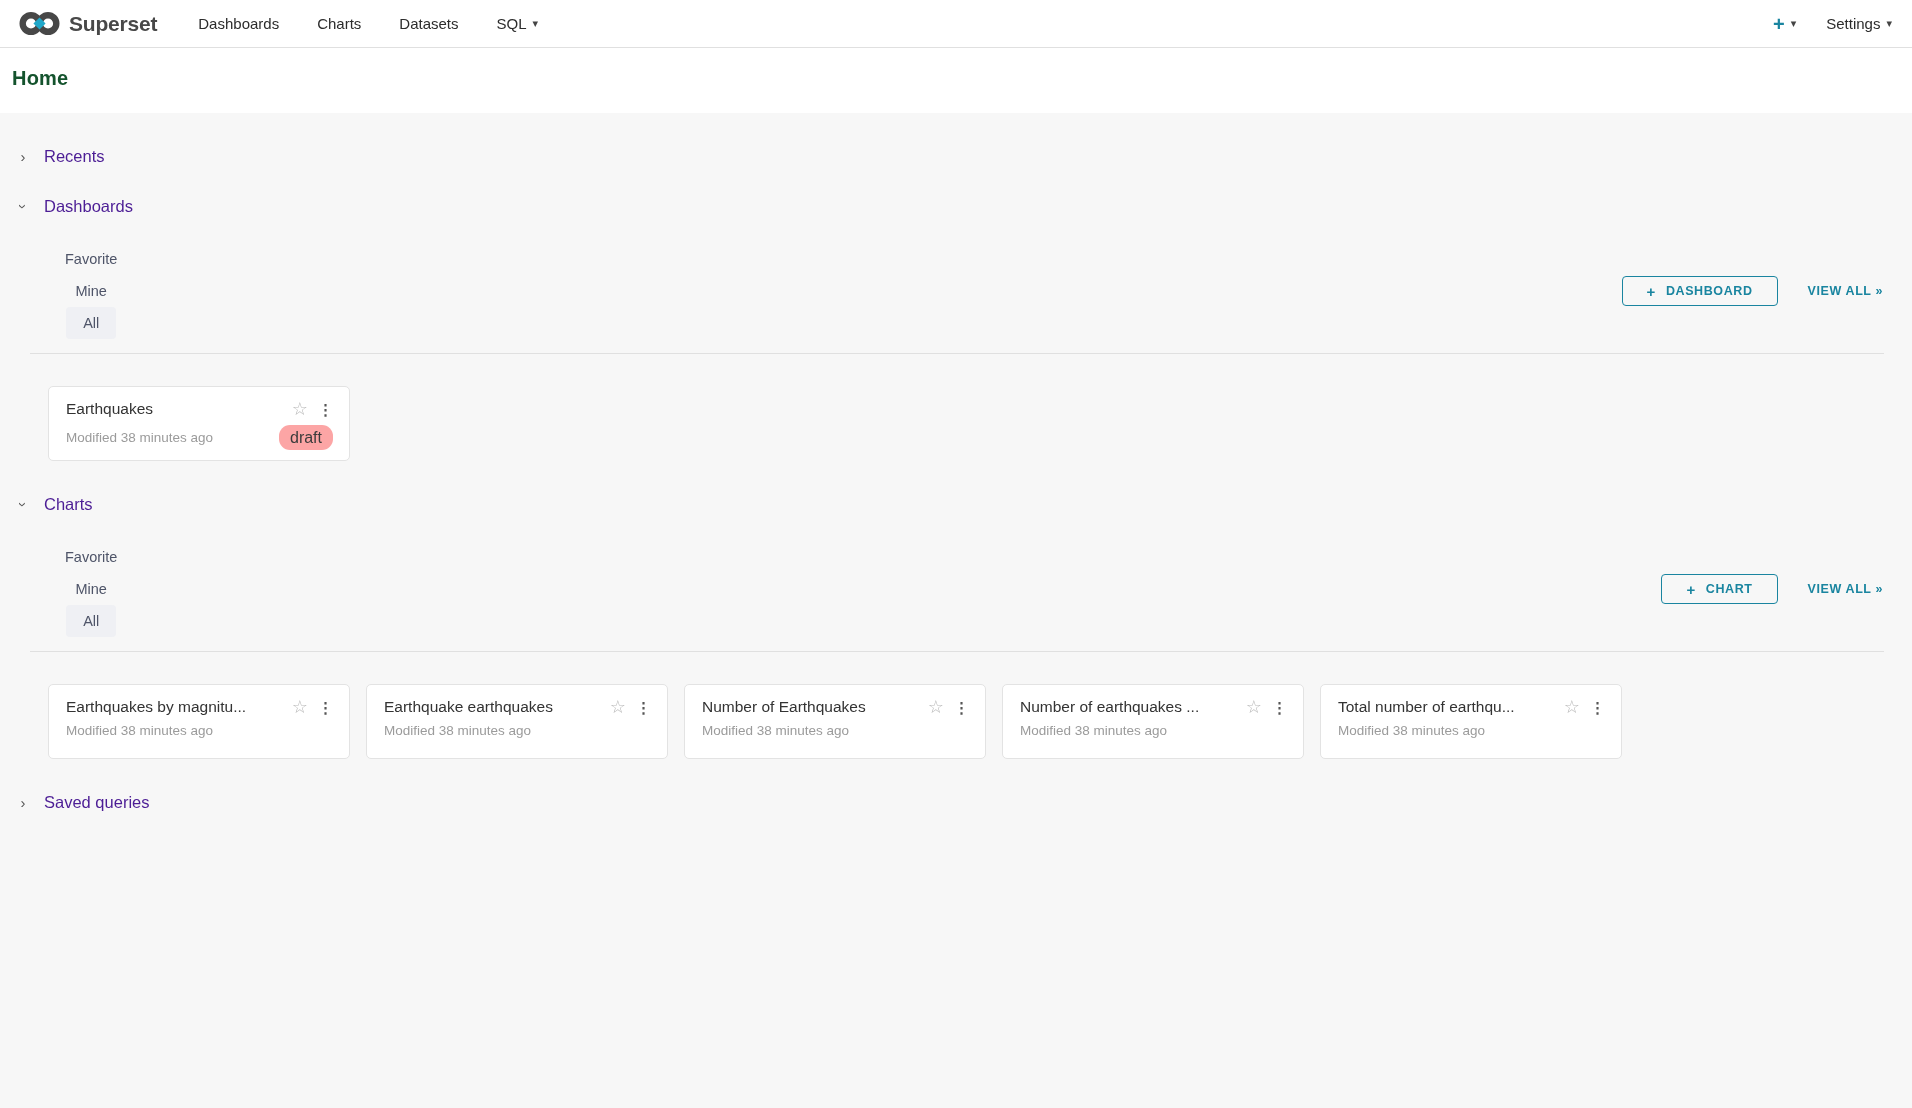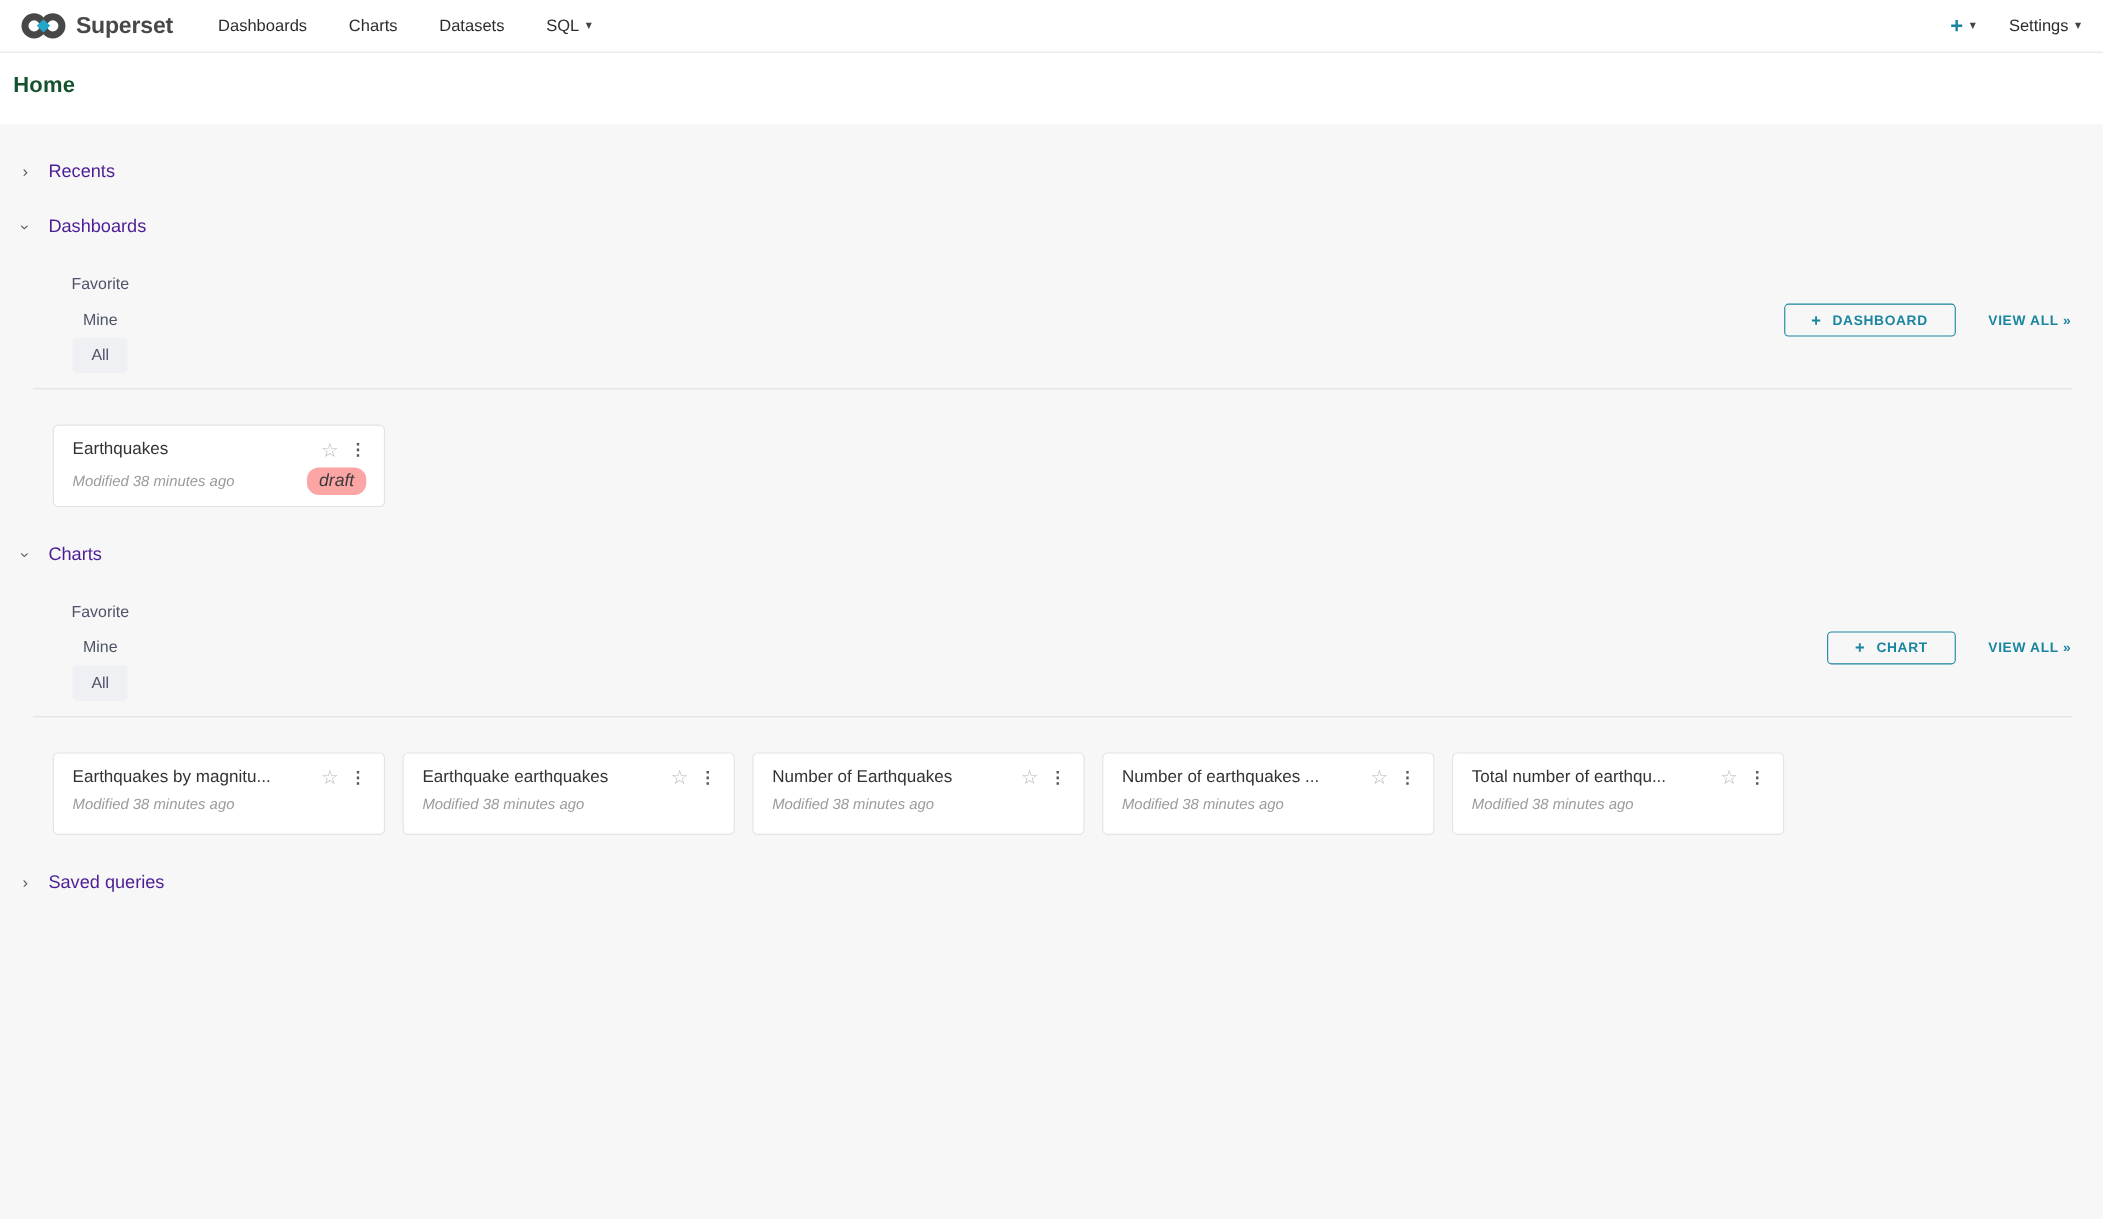--- a/index.html
+++ b/index.html
@@ -94,21 +94,21 @@
     cursor: pointer;
   }
   .card-top { display: flex; align-items: center; }
   .card-title {
     font-size: 15.5px; color: #333; white-space: nowrap;
     overflow: hidden; flex: 1; margin-right: 8px;
   }
   .card-icons { display: flex; align-items: center; gap: 10px; }
   .star-icon { font-size: 18px; color: #b9b9b9; line-height: 1; cursor: pointer; }
   .kebab-icon { font-size: 15px; font-weight: bold; color: #555; line-height: 1; cursor: pointer; letter-spacing: 0; }
-  .card-bottom { display: flex; align-items: center; justify-content: space-between; margin-top: 7px; font-style: italic; }
+  .card-bottom { display: flex; align-items: center; justify-content: space-between; margin-top: 7px; }
   .modified { font-size: 13.5px; color: #9b9b9b; white-space: nowrap; }
   .badge {
     background: #fca5a5; color: #3b3b3b;
     font-size: 16px; border-radius: 11px;
     padding: 3px 11px; line-height: 1.2;
   }
 </style>
 </head>
 <body>
 

